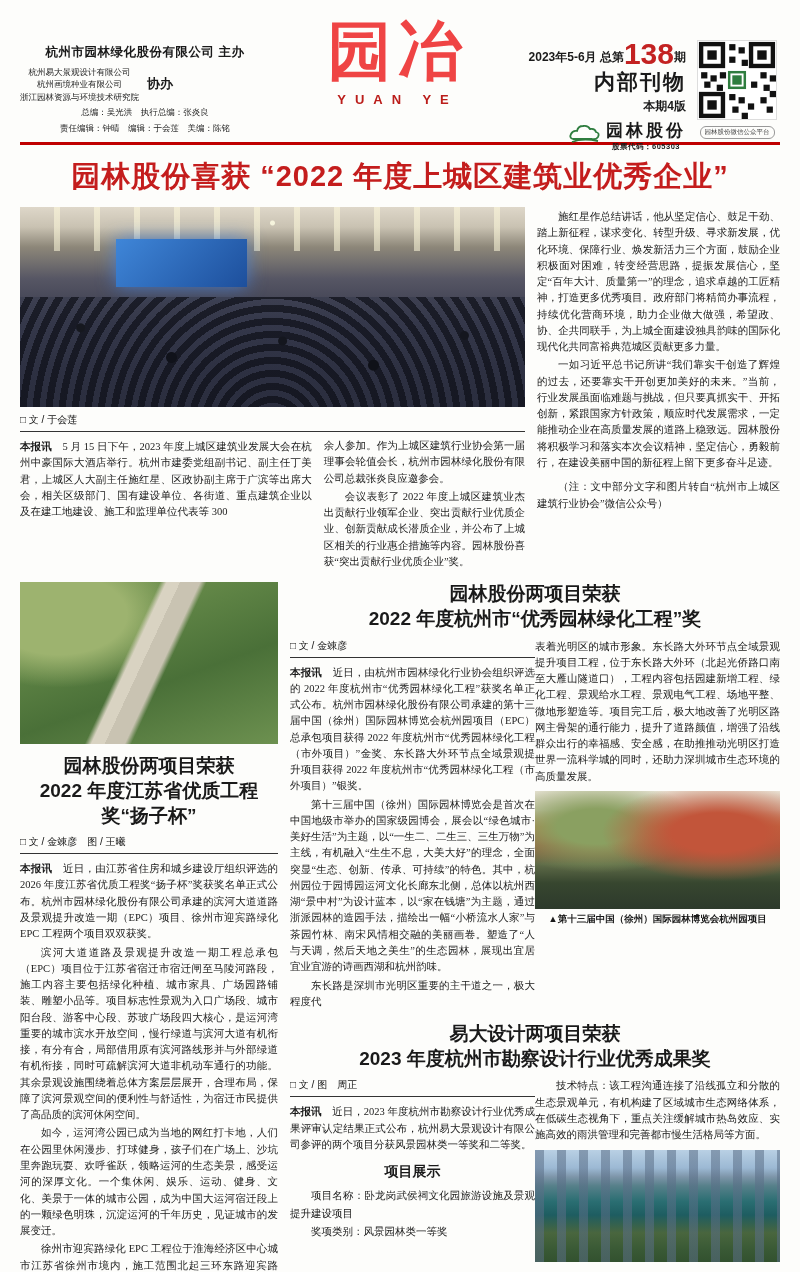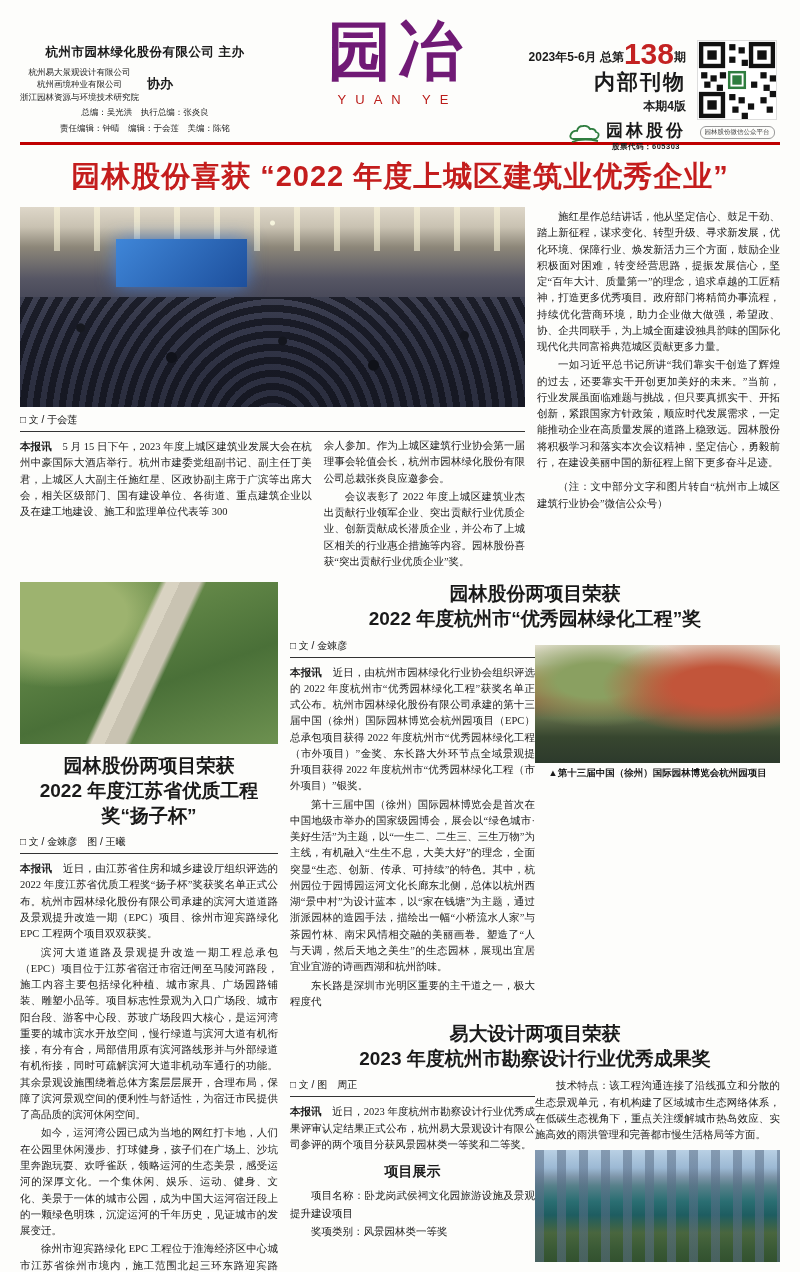--- a/index.html
+++ b/index.html
@@ -14,23 +14,23 @@
 
   
   .hdr { display:flex; align-items:flex-start; height:118px; }
   .hdr-left { width:250px; padding-top:26px; font-family:"Liberation Sans","DejaVu Sans",sans-serif;text-align:center; }
   .org-line { font-size:12.5px; font-weight:bold; letter-spacing:.5px; margin-bottom:5px; }
   .coorg-row { display:flex; align-items:center; }
   .coorg-list { font-size:8.5px; color:#222; line-height:1.45; }
   .coorg-label { font-size:13px; font-weight:bold; margin-left:8px; }
   .ed-line { font-size:8.5px; margin-top:4px; color:#222; }
   .hdr-center { flex:1; text-align:center; padding-top:2px; }
-  .masthead { font-size:64px; font-weight:bold; color:#701a75; line-height:1.0;
+  .masthead { font-size:64px; font-weight:bold; color:#ef4444; line-height:1.0;
               font-family:"Liberation Serif","DejaVu Serif",serif; letter-spacing:6px; }
-  .masthead-pinyin { margin-top:8px; color:#bb1d1a; font-weight:normal; font-size:13px;
+  .masthead-pinyin { margin-top:8px; color:#bb1d1a; font-weight:bold; font-size:13px;
               letter-spacing:9px; font-family:"Liberation Sans","DejaVu Sans",sans-serif; }
   .hdr-right { width:255px; display:flex; justify-content:flex-end; gap:8px; padding-top:22px; }
   .issue-block { text-align:right; font-family:"Liberation Sans","DejaVu Sans",sans-serif; }
   .issue-line { white-space:nowrap; font-weight:bold; font-size:12px; }
   .issue-no { font-size:30px; color:#c32222; line-height:.9; vertical-align:-3px; }
   .pub-type { font-size:21px; font-weight:bold; letter-spacing:2px; margin-top:1px; }
   .edition { font-size:12px; font-weight:bold; margin-top:2px; }
   .brand-row { display:flex; justify-content:flex-end; align-items:center; gap:4px; margin-top:4px; }
   .brand-txt { text-align:left; }
   .brand-name { font-size:17px; font-weight:bold; letter-spacing:3px; }
@@ -229,21 +229,21 @@
 
   <div class="main-zone">
 
     <div class="colL">
       <div class="photo photo-park"></div>
       <div class="art-title">
         <div>园林股份两项目荣获</div>
         <div>2022 年度江苏省优质工程奖“扬子杯”</div>
       </div>
       <div class="byline">□ 文 / 金竦彦　图 / 王曦</div>
-      <p class="para noindent"><span class="lead">本报讯</span><span>　近日，由江苏省住房和城乡建设厅组织评选的 2022 年度江苏省优质工程奖“扬子杯”奖获奖名单正式公布。杭州市园林绿化股份有限公司承建的滨河大道道路及景观提升改造一期（EPC）项目、徐州市迎宾路绿化 EPC 工程两个项目双双获奖。</span></p>
+      <p class="para noindent"><span class="lead">本报讯</span><span>　近日，由江苏省住房和城乡建设厅组织评选的 2026 年度江苏省优质工程奖“扬子杯”奖获奖名单正式公布。杭州市园林绿化股份有限公司承建的滨河大道道路及景观提升改造一期（EPC）项目、徐州市迎宾路绿化 EPC 工程两个项目双双获奖。</span></p>
       <p class="para">滨河大道道路及景观提升改造一期工程总承包（EPC）项目位于江苏省宿迁市宿迁闸至马陵河路段，施工内容主要包括绿化种植、城市家具、广场园路铺装、雕塑小品等。项目标志性景观为入口广场段、城市阳台段、游客中心段、苏玻广场段四大核心，是运河湾重要的城市滨水开放空间，慢行绿道与滨河大道有机衔接，有分有合，局部借用原有滨河路线形并与外部绿道有机衔接，同时可疏解滨河大道非机动车通行的功能。其余景观设施围绕着总体方案层层展开，合理布局，保障了滨河景观空间的便利性与舒适性，为宿迁市民提供了高品质的滨河休闲空间。</p>
       <p class="para">如今，运河湾公园已成为当地的网红打卡地，人们在公园里休闲漫步、打球健身，孩子们在广场上、沙坑里奔跑玩耍、欢呼雀跃，领略运河的生态美景，感受运河的深厚文化。一个集休闲、娱乐、运动、健身、文化、美景于一体的城市公园，成为中国大运河宿迁段上的一颗绿色明珠，沉淀运河的千年历史，见证城市的发展变迁。</p>
       <p class="para">徐州市迎宾路绿化 EPC 工程位于淮海经济区中心城市江苏省徐州市境内，施工范围北起三环东路迎宾路口，南至京沪高速公路徐州出入口，施工内容主要包括绿化种植、广场及停车场铺装、透水混凝土绿道、雨水花园、廊架、景墙、城市家具安装等。</p>
 
     </div>
 
     <div class="colR">
 
       <div>
         <div class="art-title">
@@ -251,20 +251,21 @@
           <div>2022 年度杭州市“优秀园林绿化工程”奖</div>
         </div>
         <div class="subcols">
           <div class="subcol">
             <div class="byline">□ 文 / 金竦彦</div>
             <p class="para noindent"><span class="lead">本报讯</span><span>　近日，由杭州市园林绿化行业协会组织评选的 2022 年度杭州市“优秀园林绿化工程”获奖名单正式公布。杭州市园林绿化股份有限公司承建的第十三届中国（徐州）国际园林博览会杭州园项目（EPC）总承包项目获得 2022 年度杭州市“优秀园林绿化工程（市外项目）”金奖、东长路大外环节点全域景观提升项目获得 2022 年度杭州市“优秀园林绿化工程（市外项目）”银奖。</span></p>
             <p class="para">第十三届中国（徐州）国际园林博览会是首次在中国地级市举办的国家级园博会，展会以“绿色城市·美好生活”为主题，以“一生二、二生三、三生万物”为主线，有机融入“生生不息，大美大好”的理念，全面突显“生态、创新、传承、可持续”的特色。其中，杭州园位于园博园运河文化长廊东北侧，总体以杭州西湖“景中村”为设计蓝本，以“家在钱塘”为主题，通过浙派园林的造园手法，描绘出一幅“小桥流水人家”与茶园竹林、南宋风情相交融的美丽画卷。塑造了“人与天调，然后天地之美生”的生态园林，展现出宜居宜业宜游的诗画西湖和杭州韵味。</p>
             <p class="para">东长路是深圳市光明区重要的主干道之一，极大程度代</p>
           </div>
           <div class="subcol">
+            <p class="para noindent">表着光明区的城市形象。东长路大外环节点全域景观提升项目工程，位于东长路大外环（北起光侨路口南至大雁山隧道口），工程内容包括园建新增工程、绿化工程、景观给水工程、景观电气工程、场地平整、微地形塑造等。项目完工后，极大地改善了光明区路网主骨架的通行能力，提升了道路颜值，增强了沿线群众出行的幸福感、安全感，在助推推动光明区打造世界一流科学城的同时，还助力深圳城市生态环境的高质量发展。</p>
             <div class="photo photo-autumn"></div>
             <div class="caption">▲第十三届中国（徐州）国际园林博览会杭州园项目</div>
           </div>
         </div>
       </div>
 
       <div style="margin-top:10px">
         <div class="art-title">
           <div>易大设计两项目荣获</div>
           <div>2023 年度杭州市勘察设计行业优秀成果奖</div>

